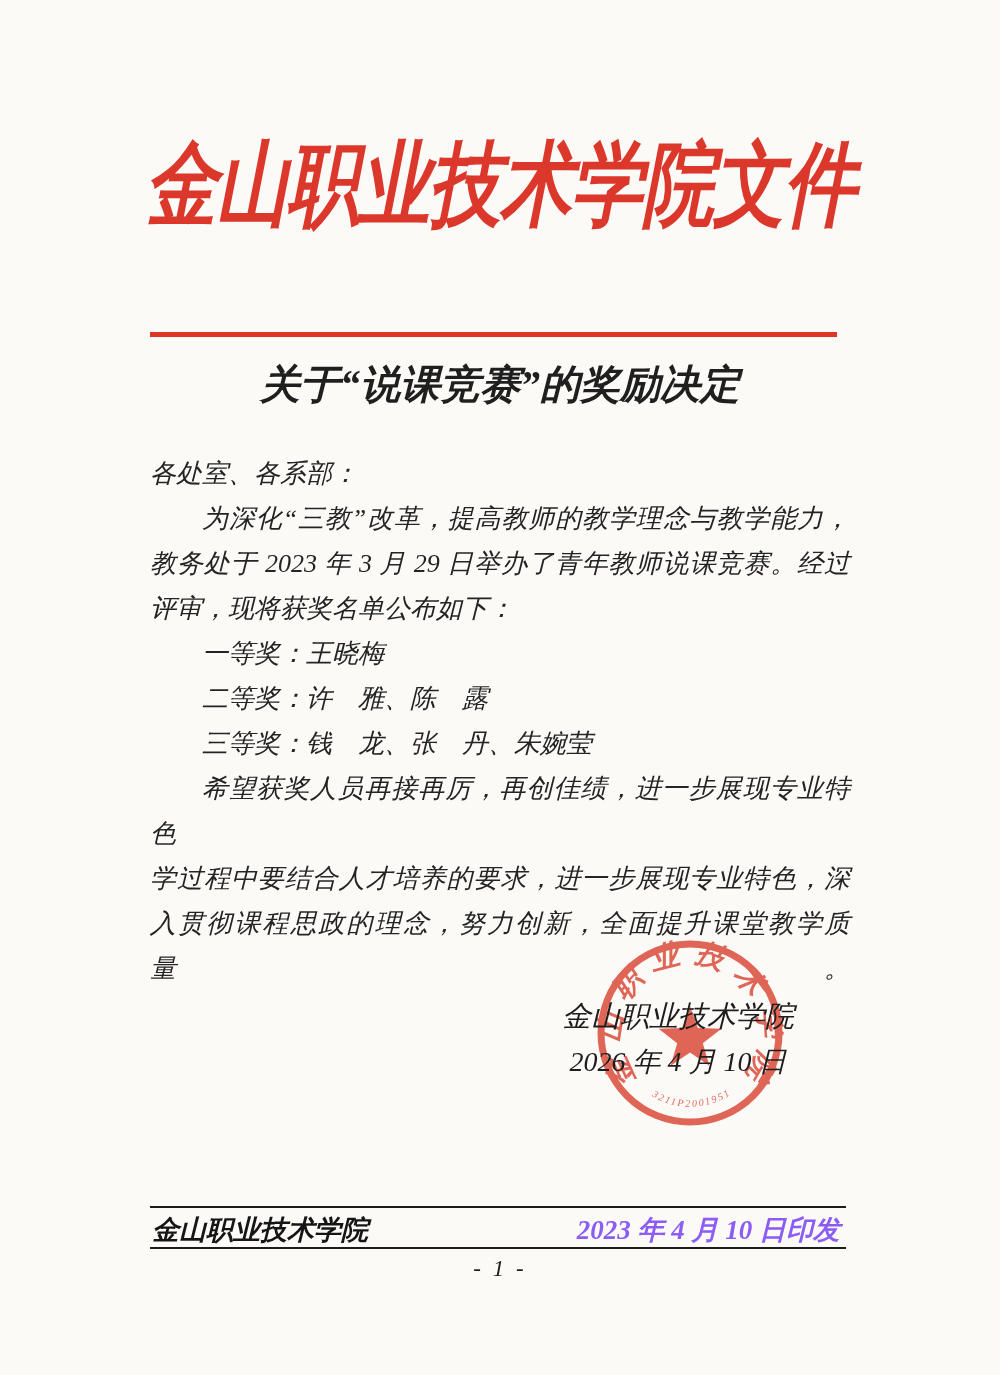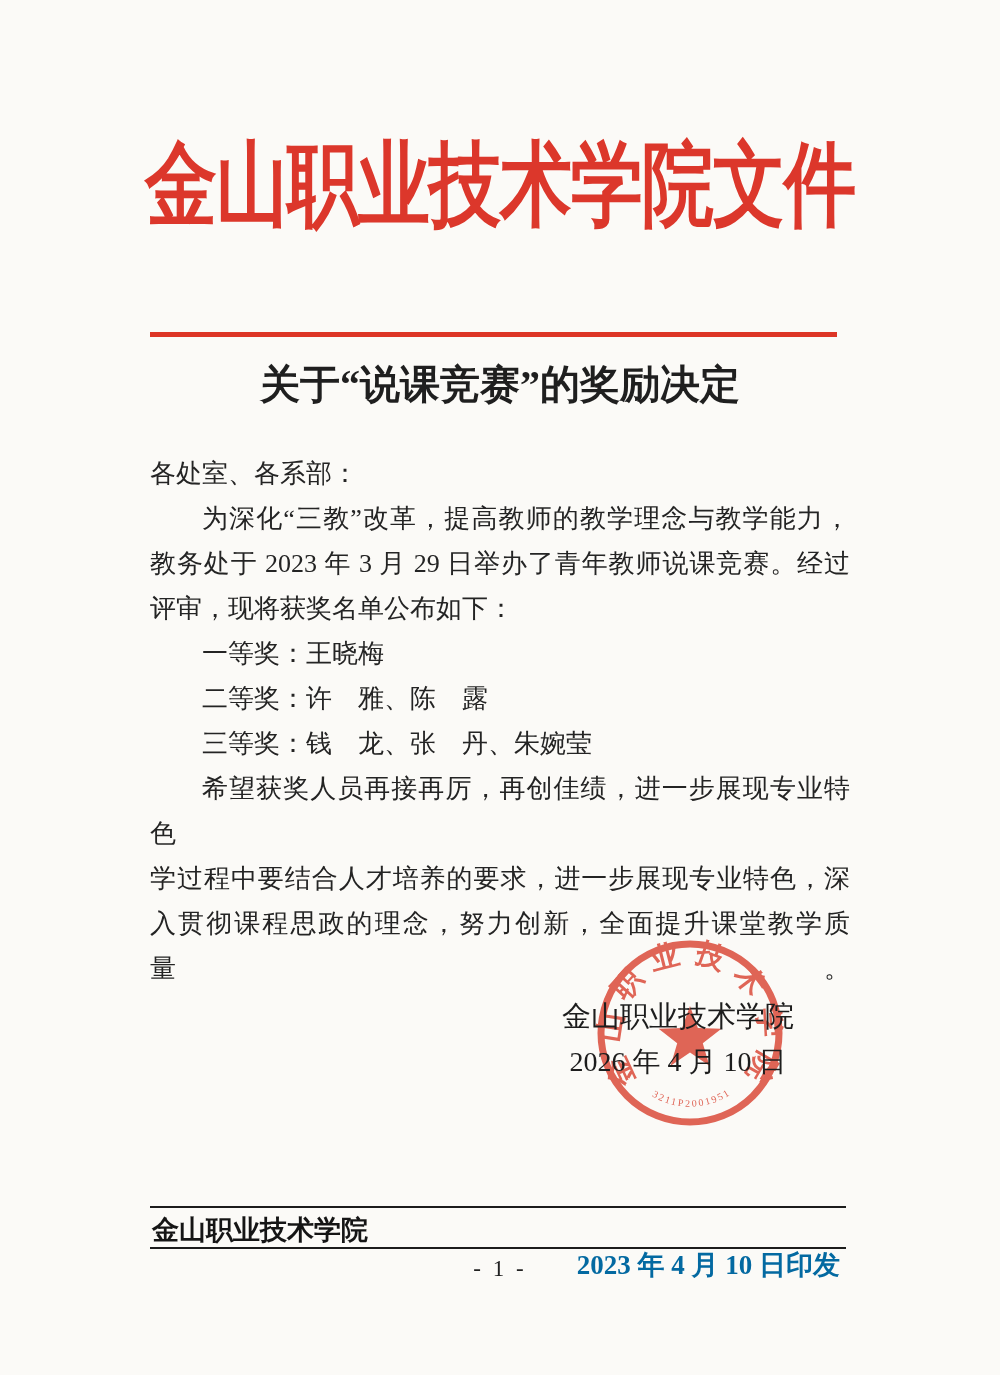--- a/index.html
+++ b/index.html
@@ -2,20 +2,21 @@
 <html><head>
 <meta charset="utf-8">
 <style>
   * { margin:0; padding:0; box-sizing:border-box; }
   html,body { background:#e9e9e7; }
   .page {
     position:relative; width:1000px; height:1375px; margin:0 auto;
     background:#fbfaf7; overflow:hidden;
     font-family:"Liberation Serif","DejaVu Serif",serif;
     color:#262626;
+    font-style:italic;
   }
   .org-title {
     position:absolute; top:129px; left:0; width:100%;
     text-align:center; font-size:72px; font-weight:bold; color:#dc372b;
     line-height:112px; letter-spacing:-1px;
     transform:scaleY(1.28); transform-origin:50% 50%;
     white-space:nowrap;
   }
   .doc-number {
     position:absolute; top:264px; left:0; width:100%;
@@ -52,21 +53,21 @@
   .seal-code-text { font-size:10px; letter-spacing:2px; }
   .footer-rule { position:absolute; left:150px; width:696px; height:2px; background:#1c1c1c; }
   .footer-rule.top { top:1206px; }
   .footer-rule.bottom { top:1247px; }
   .footer-issuer {
     position:absolute; top:1212px; left:152px;
     font-size:27px; font-weight:bold; color:#151515; white-space:nowrap;
   }
   .footer-date {
     position:absolute; top:1212px; right:160px;
-    font-size:27px; font-weight:bold; color:#0369a1; white-space:nowrap;margin-top:35px;
+    font-size:27px; font-weight:bold; color:#8b5cf6; white-space:nowrap;
   }
   .page-num {
     position:absolute; top:1256px; left:0; width:100%;
     text-align:center; font-size:23px; letter-spacing:3px; color:#222;
   }
 </style>
 </head>
 <body>
 
 <div class="page">

